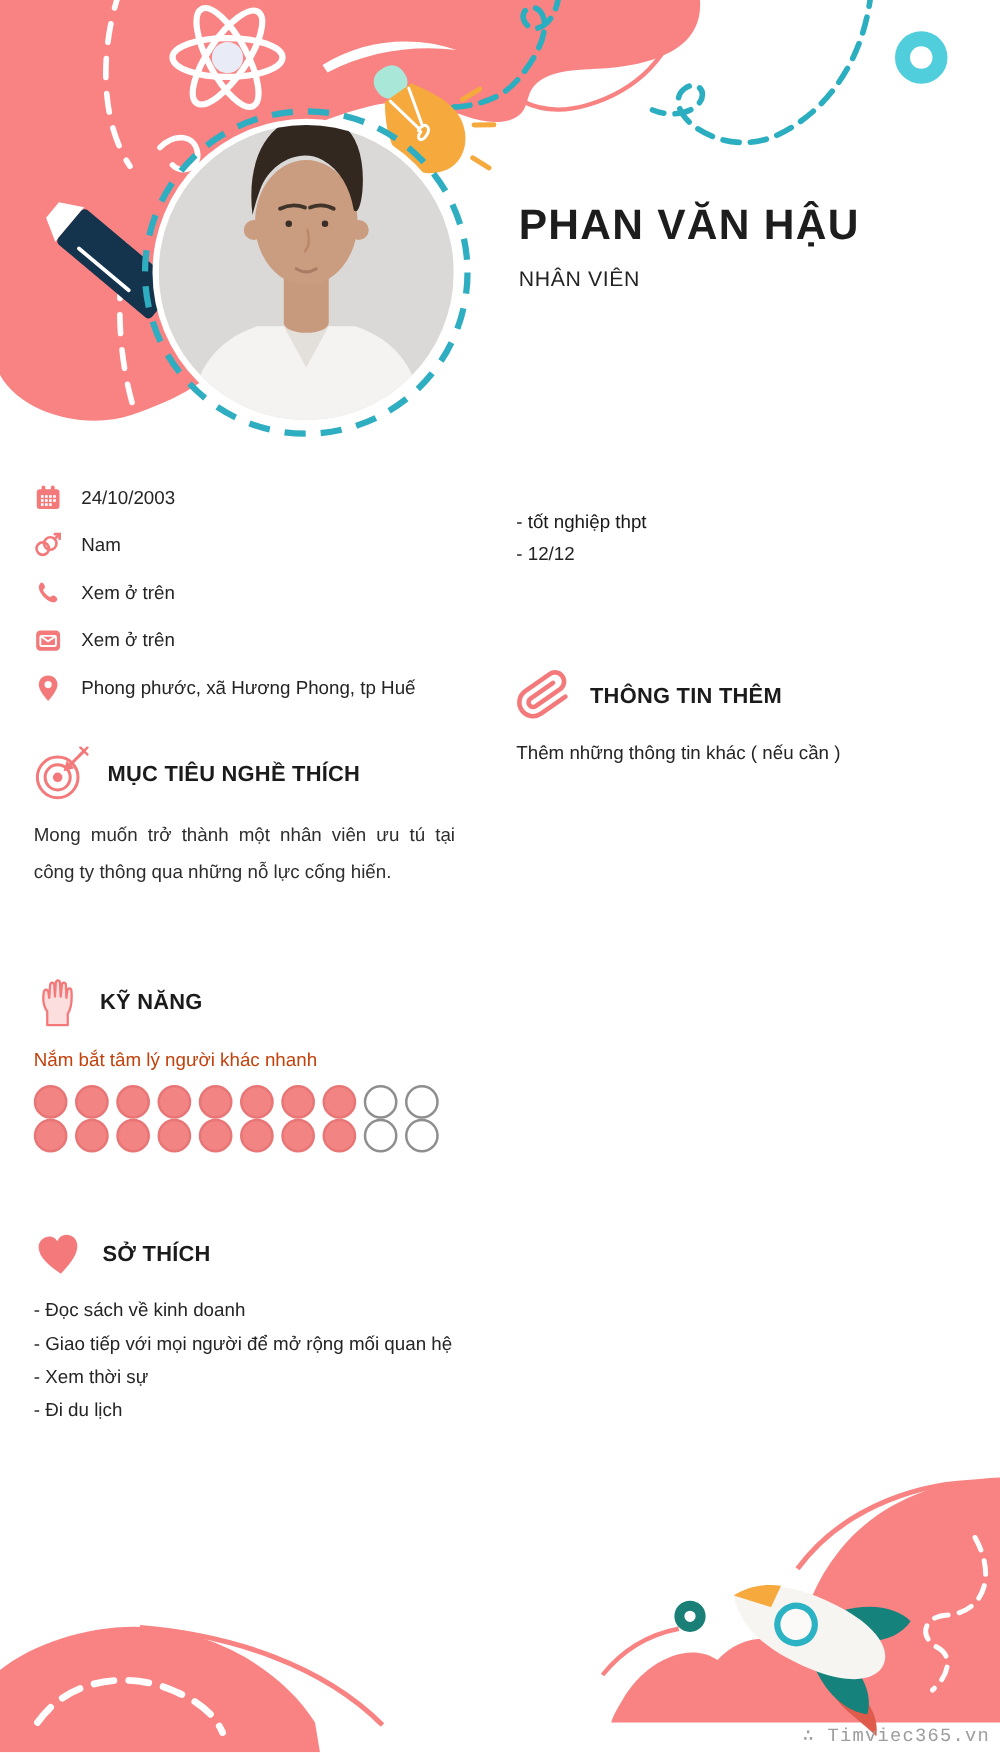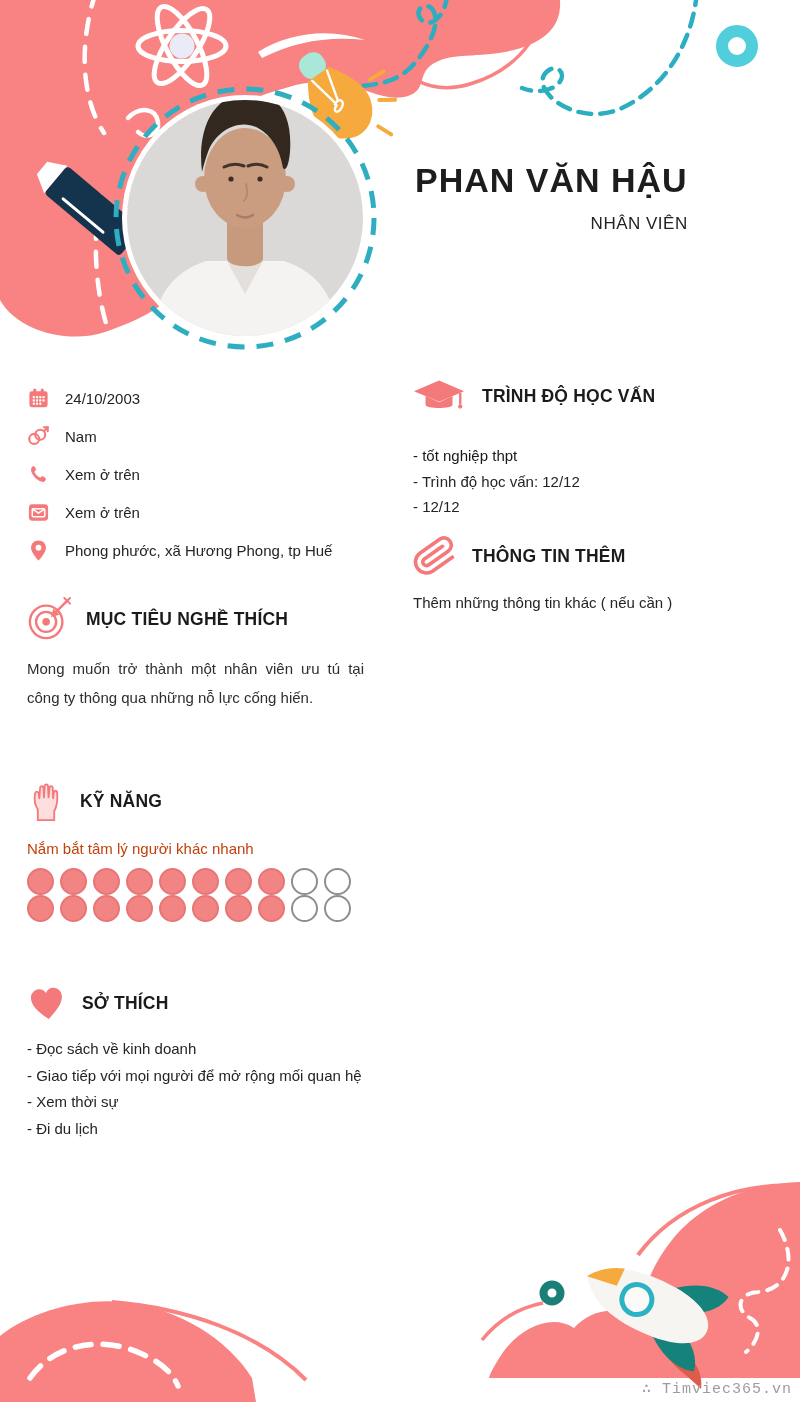--- a/index.html
+++ b/index.html
@@ -7,21 +7,21 @@
     position:relative; width:800px; height:1402px; background:#fff;
     font-family:"Liberation Sans", sans-serif; overflow:hidden;
     color:#242424;
   }
   .decor { position:absolute; left:0; pointer-events:none; }
   #decor-top { top:0; }
   #decor-bottom { top:1150px; }
 
   .name-block { position:absolute; left:415px; top:160px; }
   .name-block h1 { margin:0; font-size:34px; font-weight:bold; letter-spacing:1px; color:#1d1d1d; line-height:40px; }
-  .role { margin-top:14px; font-size:17px; letter-spacing:.5px; color:#232323;text-align:right; }
+  .role { margin-top:14px; font-size:17px; letter-spacing:.5px; color:#232323; }
 
   .contact { position:absolute; left:27px; top:387px; width:345px; }
   .contact-row { display:flex; align-items:center; margin-bottom:15px; min-height:23px; }
   .contact-row .cicon { width:23px; height:23px; flex:0 0 23px; }
   .contact-text { margin-left:15px; font-size:15px; color:#242424; white-space:nowrap; }
 
   .section { position:absolute; }
   .sec-head { display:flex; align-items:center; }
   .sec-head .ic { margin-right:15px; flex:0 0 auto; }
   .sec-title { font-size:17.5px; font-weight:bold; color:#1b1b1b; letter-spacing:.2px; }
@@ -259,31 +259,21 @@
       </svg>
       <span class="sec-title">SỞ THÍCH</span>
     </div>
     <div class="hobby first">- Đọc sách về kinh doanh</div>
     <div class="hobby">- Giao tiếp với mọi người để mở rộng mối quan hệ</div>
     <div class="hobby">- Xem thời sự</div>
     <div class="hobby">- Đi du lịch</div>
   </div>
 
   <div class="section" id="education">
-    <div class="sec-head">
-      <svg class="ic" width="54" height="38" viewBox="0 0 56 34">
-        <polygon points="27,1 53,12 27,23 1,12" fill="#F4797B"></polygon>
-        <path d="M13,17 L13,26 C13,30.5 41,30.5 41,26 L41,17 L27,23.5 Z" fill="#F4797B"></path>
-        <line x1="49" y1="14" x2="49" y2="26" stroke="#F4797B" stroke-width="2.5"></line>
-        <circle cx="49" cy="28" r="2.2" fill="#F4797B"></circle>
-      </svg>
-      <span class="sec-title">TRÌNH ĐỘ HỌC VẤN</span>
-    </div>
     <div class="edu-line bold first">- tốt nghiệp thpt</div>
-    <div class="edu-line">- Trình độ học vấn: 12/12</div>
     <div class="edu-line">- 12/12</div>
   </div>
 
   <div class="section" id="additional">
     <div class="sec-head">
       <svg class="ic" width="44" height="44" viewBox="0 0 24 24">
         <path transform="rotate(10 12 12)" fill="none" stroke="#F4797B" stroke-width="2" stroke-linecap="round" d="M21.44 11.05l-9.19 9.19a6 6 0 0 1-8.49-8.49l9.19-9.19a4 4 0 0 1 5.66 5.66l-9.2 9.19a2 2 0 0 1-2.83-2.83l8.49-8.48"></path>
       </svg>
       <span class="sec-title">THÔNG TIN THÊM</span>
     </div>

